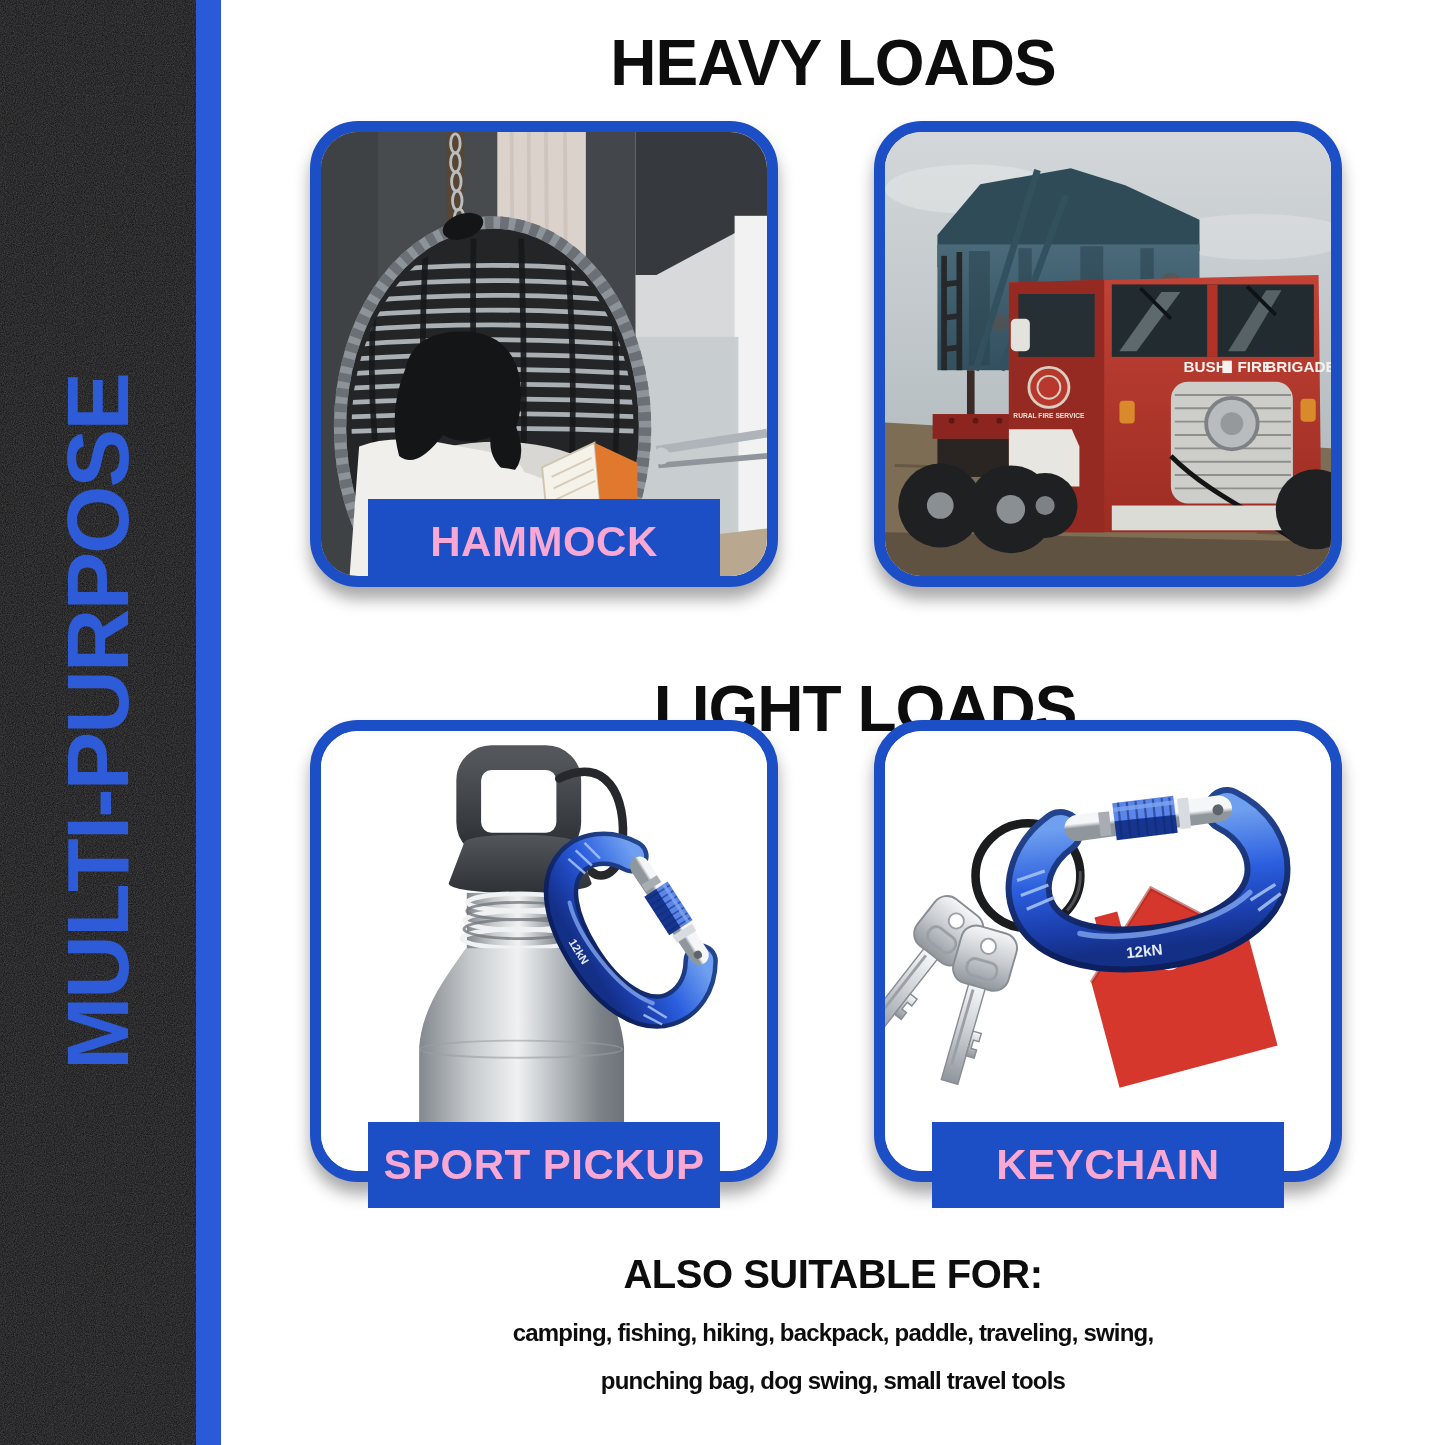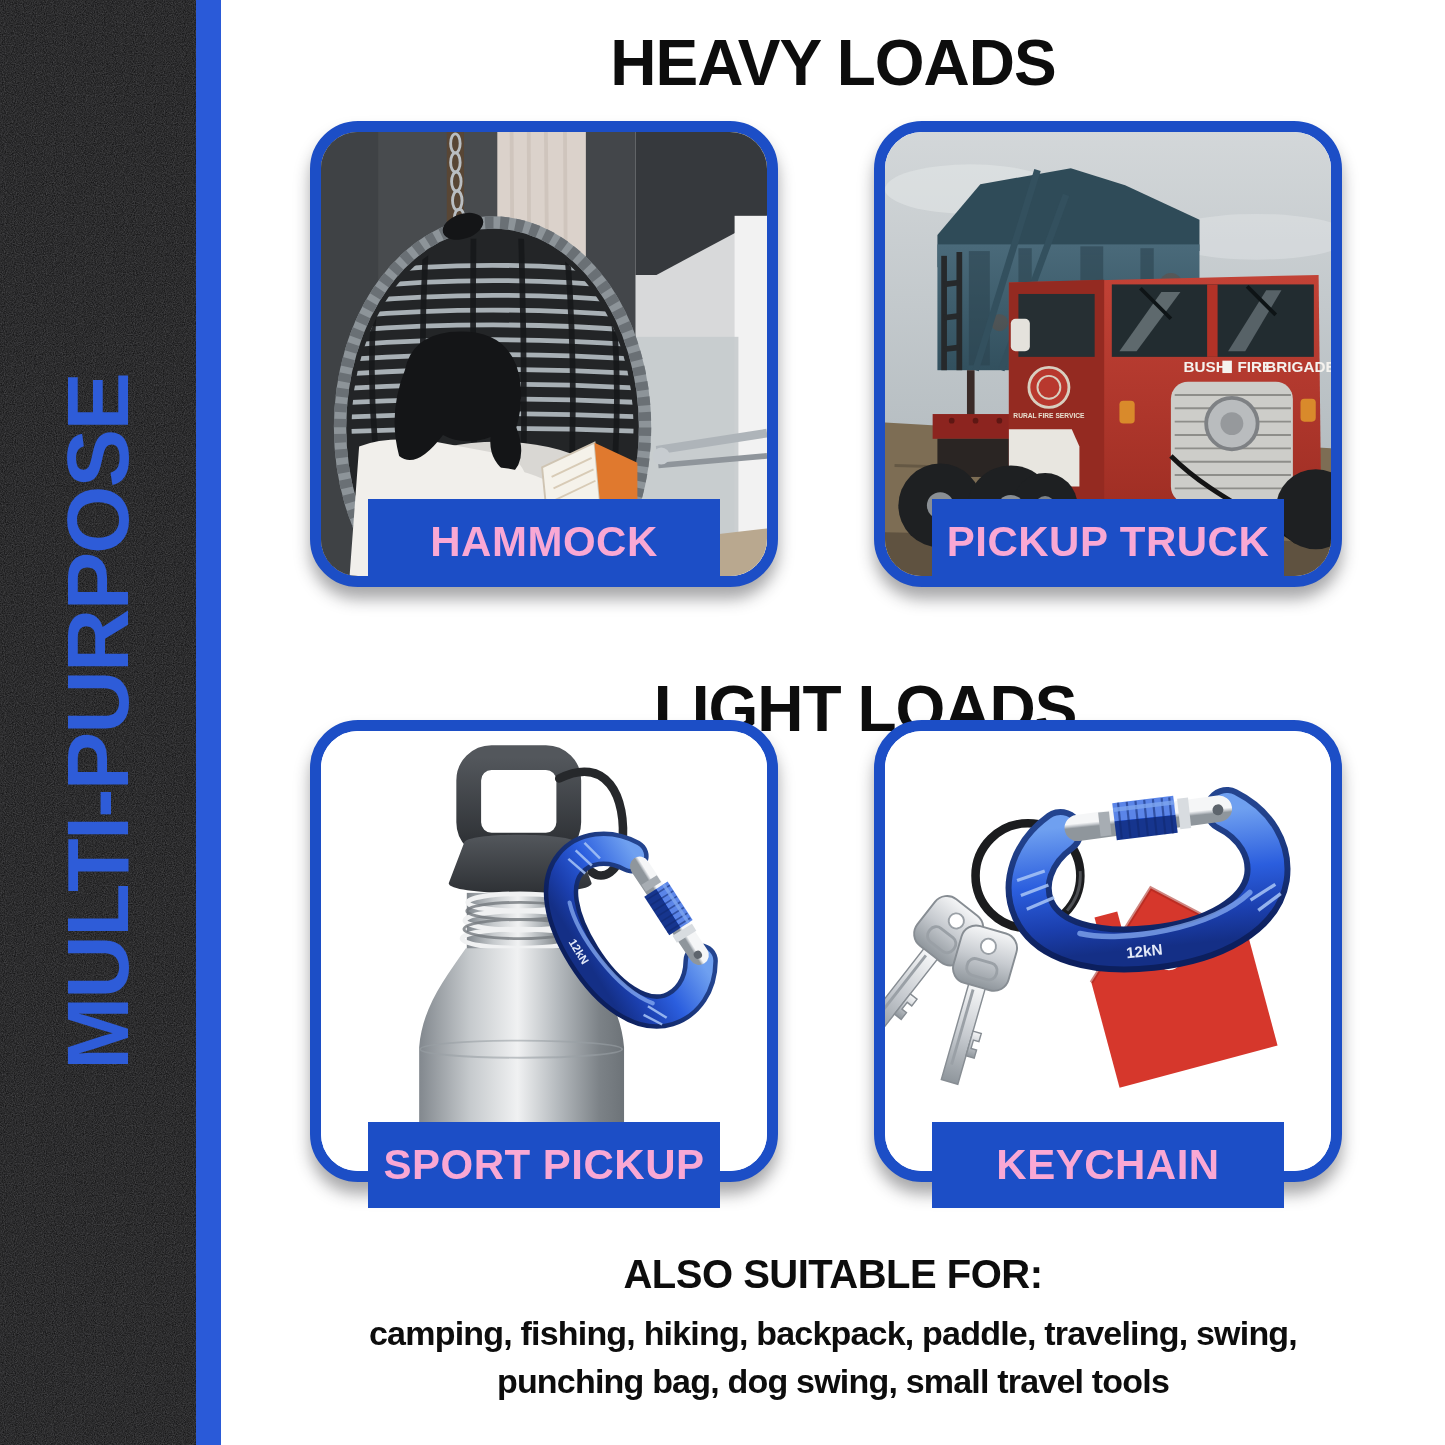--- a/index.html
+++ b/index.html
@@ -26,21 +26,21 @@
   #card-bottles{left:310px;top:720px;height:462px;}
   #card-keychain{left:874px;top:720px;height:462px;}
   #card-hammock .frame,#card-truck .frame{height:466px;box-sizing:border-box;margin-top:24px;}
   #card-bottles .frame,#card-keychain .frame{height:462px;box-sizing:border-box;}
   .plabel{position:absolute;left:58px;top:402px;width:352px;height:86px;background:#1c4ec6;
           color:#f9a8d4;text-align:center;font-size:42px;font-weight:700;line-height:86px;
           letter-spacing:.5px;z-index:5;}
   
   #footer{position:absolute;left:221px;top:1252px;width:1224px;text-align:center;color:#0d0d0d;}
   #footer .fh{font-size:40px;font-weight:800;letter-spacing:-.5px;margin-bottom:12px;}
-  #footer .fl{font-size:34px;font-weight:700;letter-spacing:-.8px;line-height:48px;}
+  #footer .fl{font-size:24px;font-weight:700;letter-spacing:-.8px;line-height:48px;}
 </style>
 </head>
 <body>
 
 <div id="page">
 
   <svg width="0" height="0" style="position:absolute" aria-hidden="true">
     <defs>
       <linearGradient id="gBlue" x1="0" y1="0" x2="0" y2="1">
         <stop offset="0" stop-color="#6fa0f0"></stop>
@@ -341,21 +341,20 @@
           <circle cx="58" cy="392" r="44"></circle>
             <circle cx="132" cy="396" r="46"></circle>
           <circle cx="168" cy="392" r="34"></circle>
             <circle cx="452" cy="396" r="42"></circle>
           <circle cx="58" cy="392" r="14" fill="#8a8f94"></circle>
             <circle cx="132" cy="396" r="15" fill="#8a8f94"></circle>
           <circle cx="168" cy="392" r="10" fill="#7d8287"></circle>
         </g>
       </svg>
     </div>
-    <div class="plabel">PICKUP TRUCK</div>
   </div>
 
   <div class="heading" id="heading-light">LIGHT LOADS</div>
 
   <div class="card" id="card-bottles">
     <div class="frame">
       <svg viewBox="0 0 468 462" preserveAspectRatio="xMidYMid slice">
         <rect width="468" height="462" fill="#ffffff"></rect>
         <g>
           <rect x="155" y="28" width="105" height="92" rx="24" fill="none" stroke="url(#gCap)" stroke-width="26"></rect>

